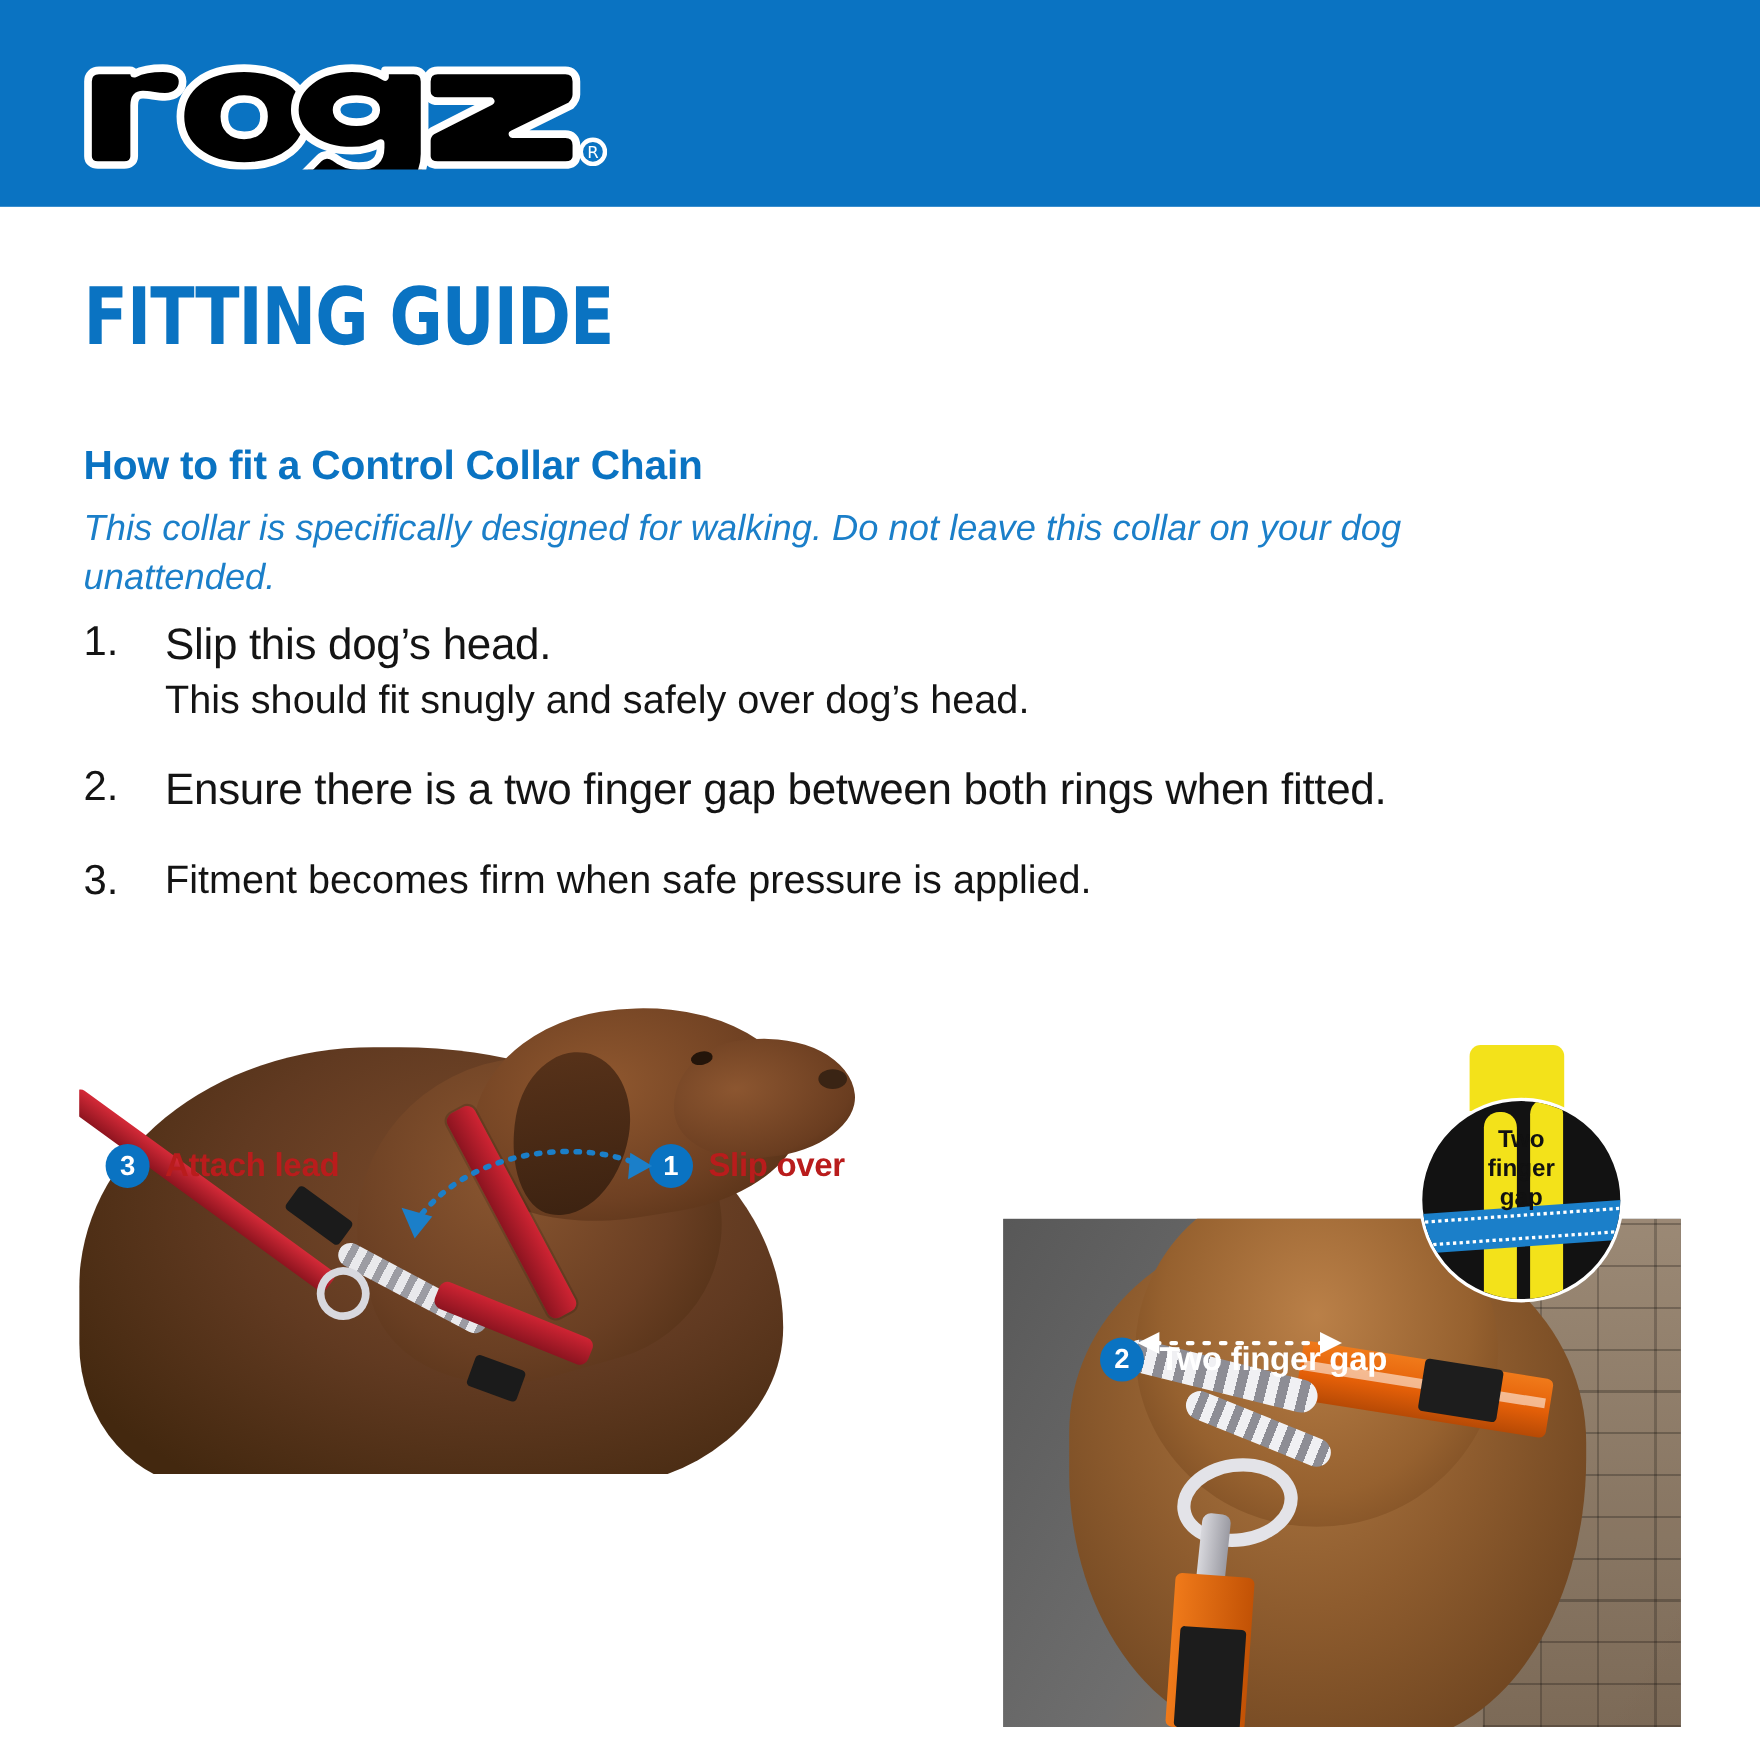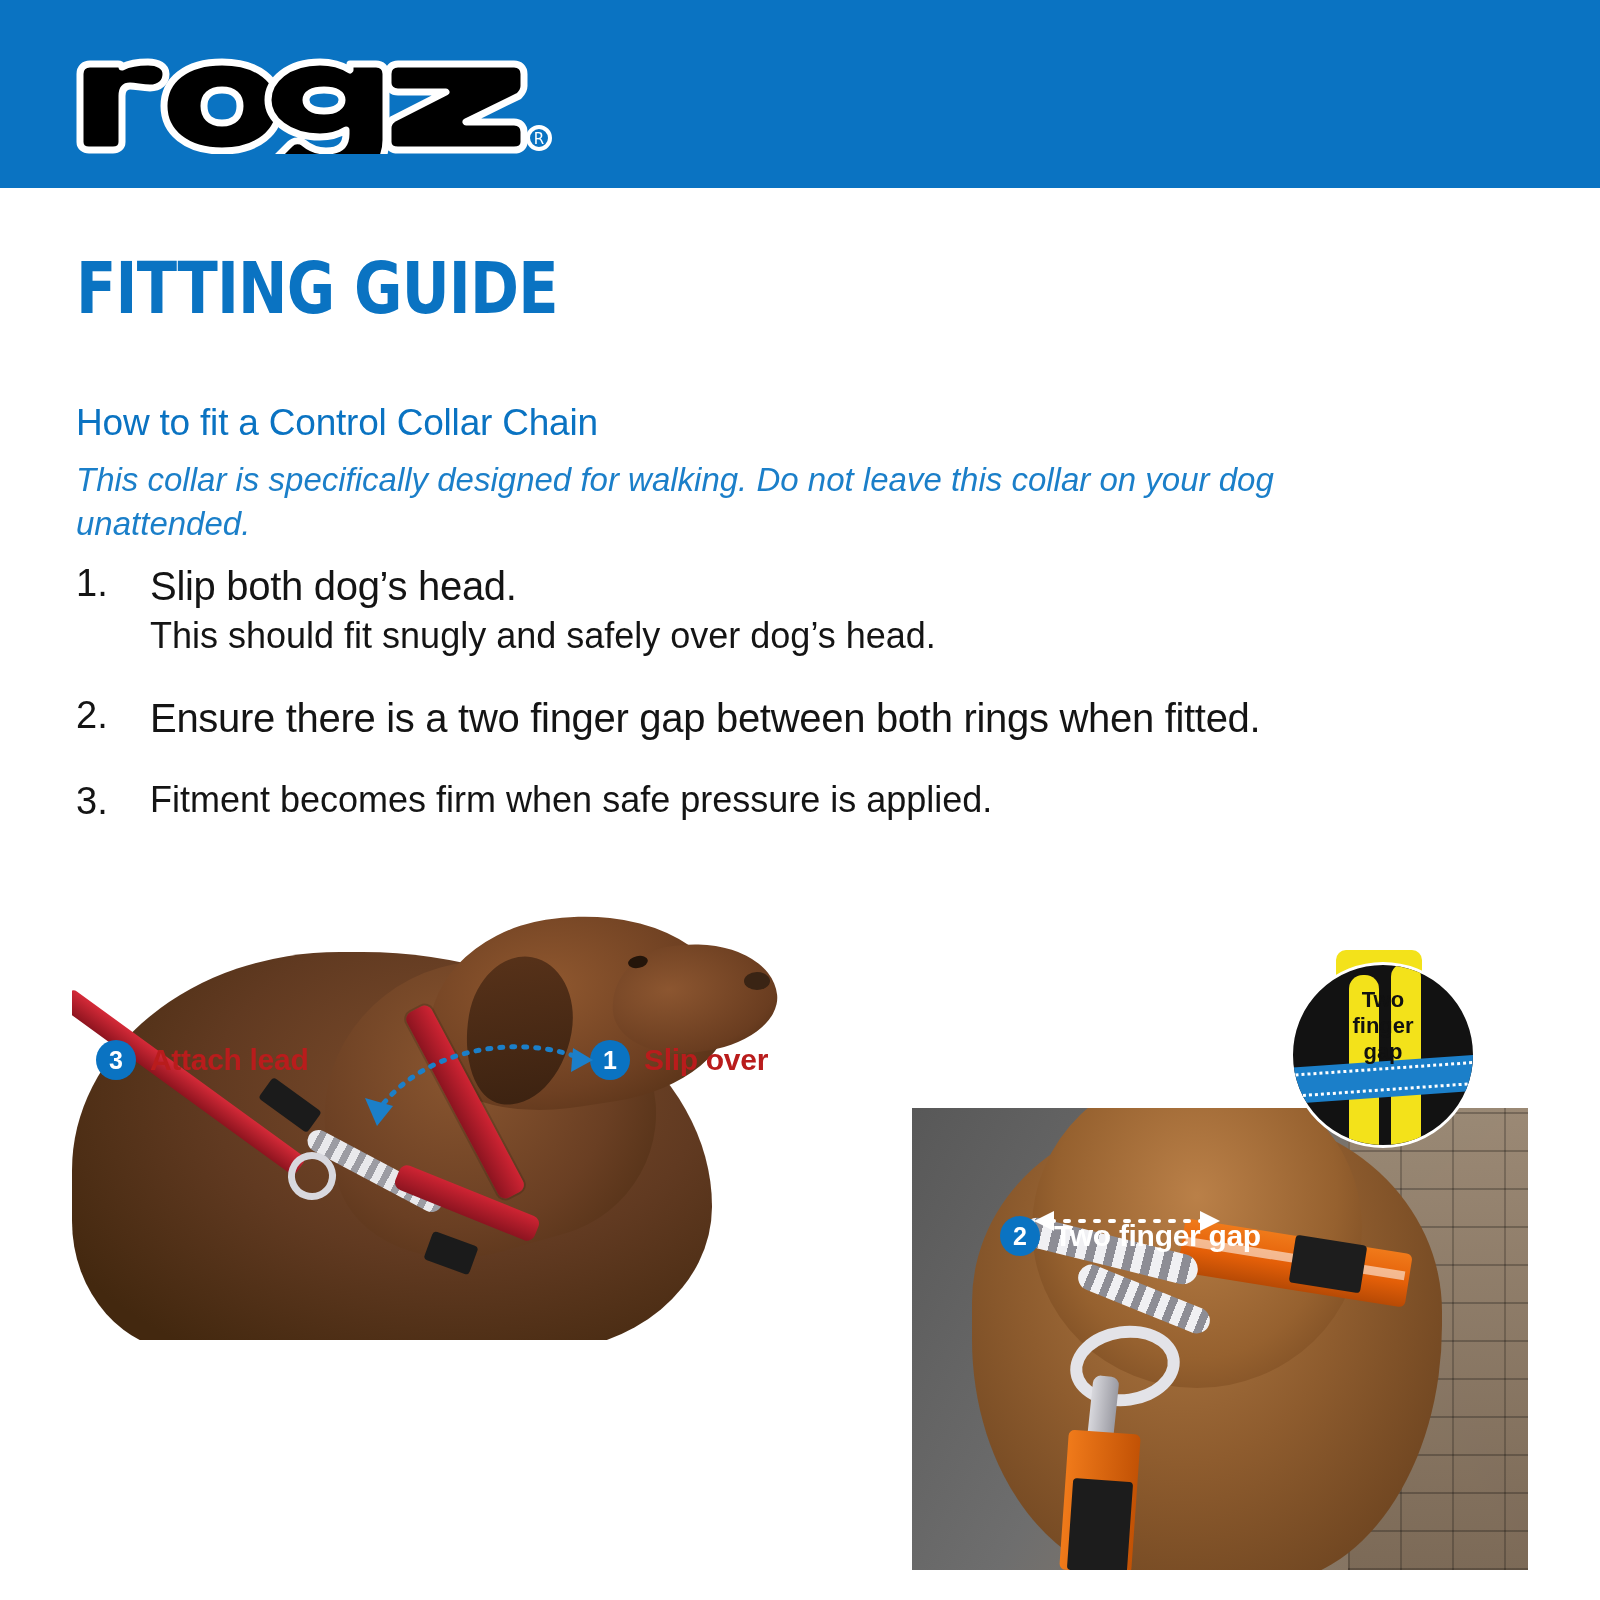--- a/index.html
+++ b/index.html
@@ -53,21 +53,21 @@
     color: #0a73c2;
     transform: scaleX(0.82);
     transform-origin: left center;
   }
 
   .subtitle {
     position: absolute;
     left: 76px;
     top: 218px;
     font-size: 37px;
-    font-weight: normal;
+    font-weight: bold;
     color: #0a73c2;
     letter-spacing: -0.2px;
   }
 
   .intro {
     position: absolute;
     left: 76px;
     top: 274px;
     width: 1330px;
     font-size: 33px;
@@ -457,21 +457,21 @@
     font-size: 30px;
     font-weight: bold;
     color: #ffffff;
     letter-spacing: -0.3px;
   }
 
   
   .inset {
     position: absolute;
     left: 1290px;
-    top: 962px;
+    top: 998px;
     width: 180px;
     height: 180px;
     border-radius: 50%;
     background: #121212;
     overflow: hidden;
     border: 3px solid #ffffff;
   }
   .inset-band {
     position: absolute;
     left: -10px;
@@ -557,21 +557,21 @@
   <div class="page-title">FITTING GUIDE</div>
 
   <div class="subtitle">How to fit a Control Collar Chain</div>
 
   <div class="intro">This collar is specifically designed for walking. Do not leave this collar on your dog unattended.</div>
 
   <div class="steps">
 
     <div class="step">
       <div class="step-num">1.</div>
-      <div class="step-title">Slip both dog’s head.</div>
+      <div class="step-title">Slip this dog’s head.</div>
       <div class="step-sub">This should fit snugly and safely over dog’s head.</div>
     </div>
 
     <div class="step">
       <div class="step-num">2.</div>
       <div class="step-title">Ensure there is a two finger gap between both rings when fitted.</div>
     </div>
 
     <div class="step">
       <div class="step-num">3.</div>

